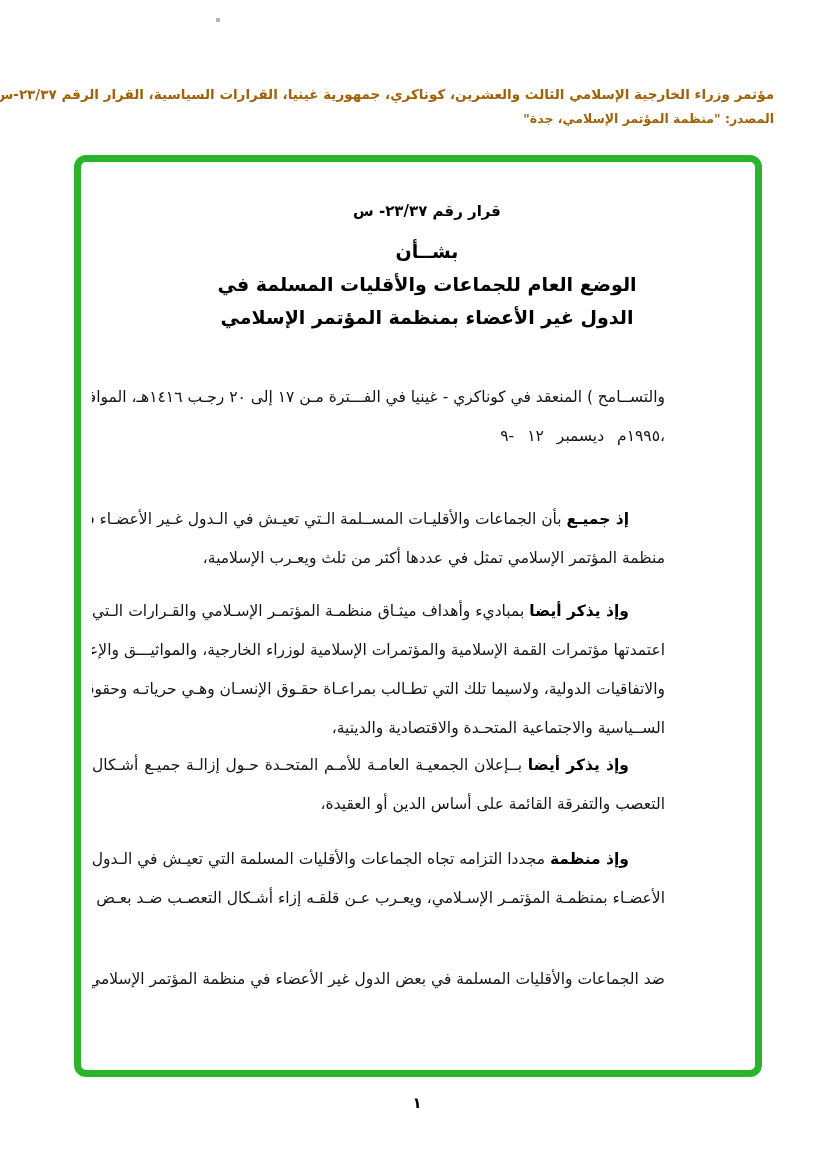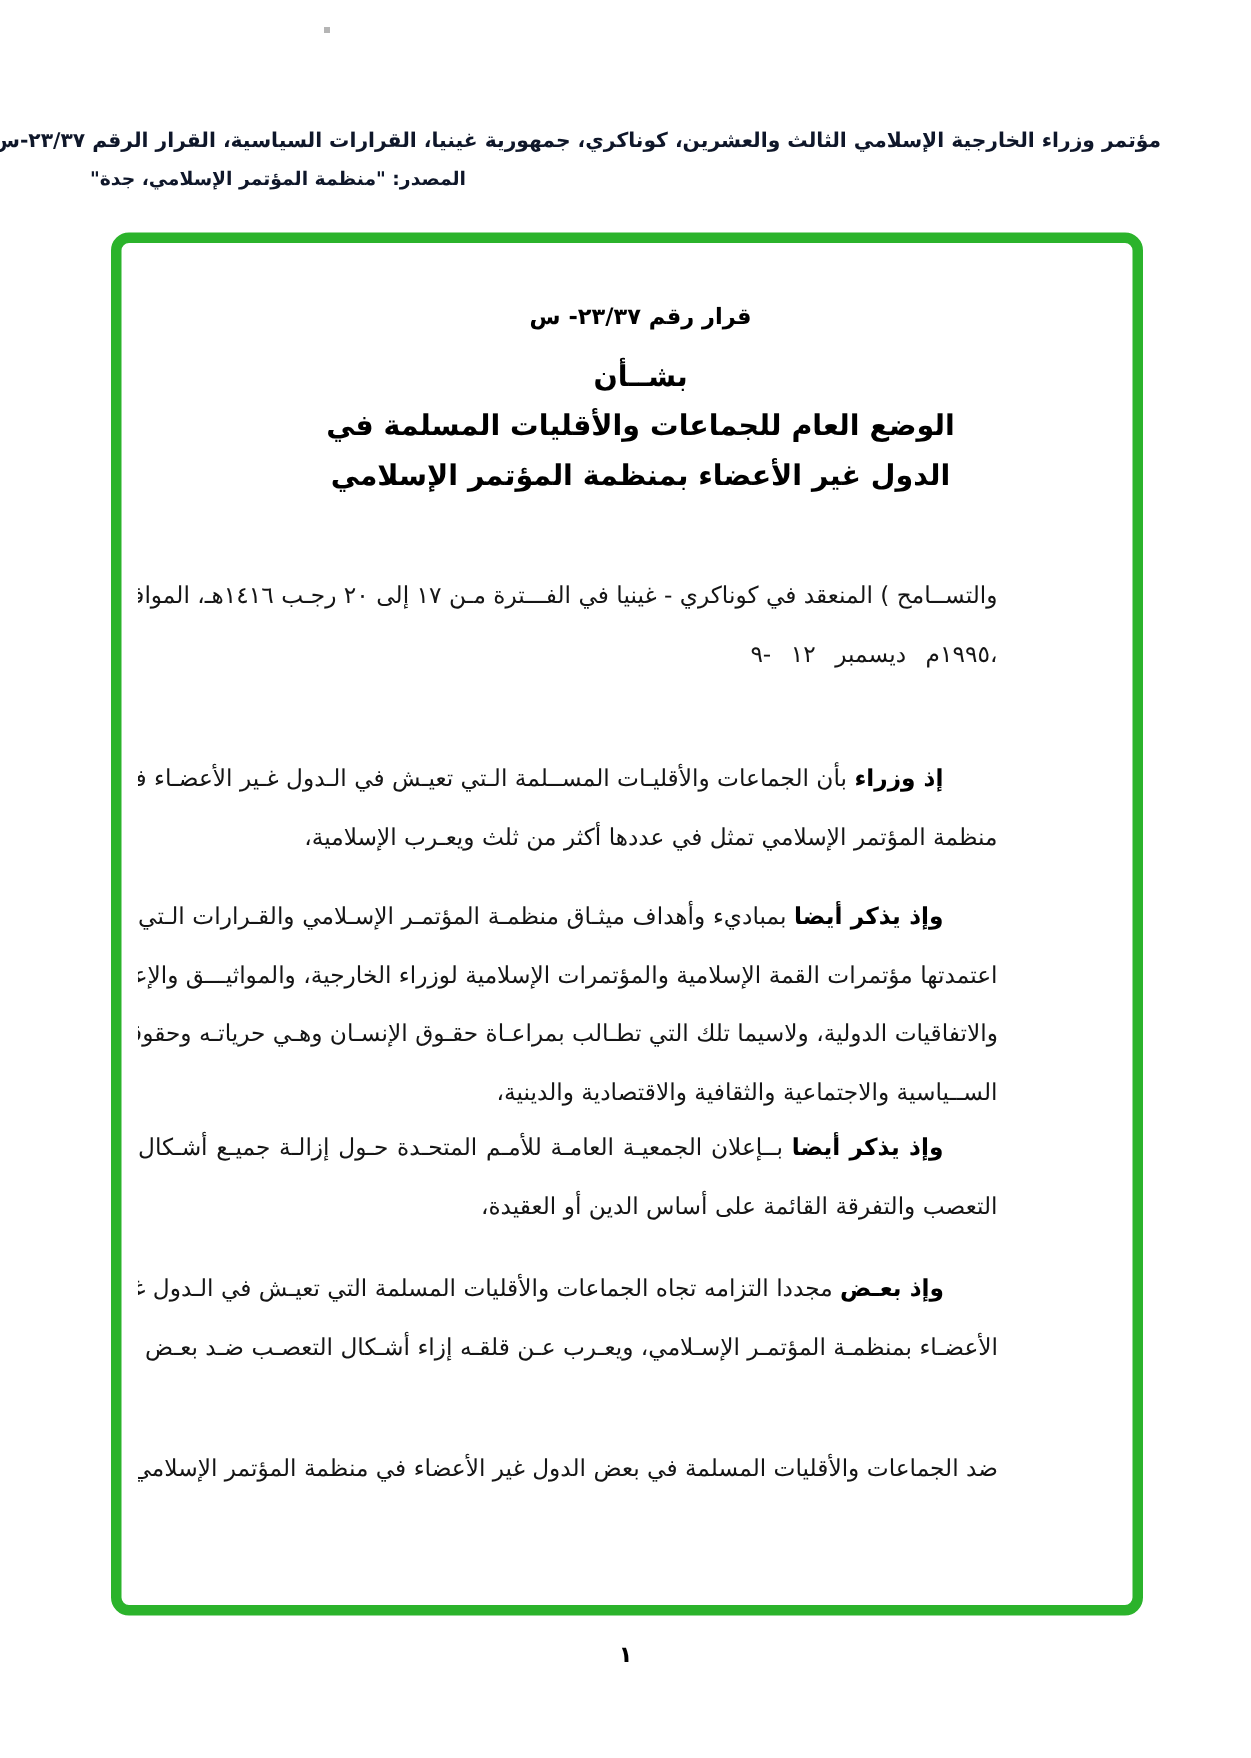--- a/index.html
+++ b/index.html
@@ -5,21 +5,21 @@
   html,body{margin:0;padding:0;}
   body{
     width:834px;height:1172px;background:#ffffff;position:relative;
     font-family:"DejaVu Sans", sans-serif;color:#111;
     overflow:hidden;
   }
   .speck{position:absolute;left:216px;top:18px;width:4px;height:4px;background:#b5b5b5;}
   
   .doc-header{
     position:absolute;top:84px;left:60px;right:60px;
-    direction:rtl;text-align:left;font-weight:bold;color:#0f172a;
+    direction:rtl;text-align:right;font-weight:bold;color:#a16207;
   }
   .doc-header .h1{font-size:13.5px;line-height:20px;white-space:nowrap;}
   .doc-header .h2{font-size:12.5px;line-height:18px;margin-top:6px;}
   
   .frame{
     position:absolute;left:74px;top:155px;width:674px;height:908px;
     border:7px solid #2bb32b;border-radius:12px;background:transparent;
   }
   
   .title-block{
@@ -77,38 +77,38 @@
     <div class="line">والتســامح ) المنعقد في كوناكري - غينيا في الفـــترة مـن ١٧ إلى ٢٠ رجـب ١٤١٦هـ، الموافق</div>
     <div class="date-line">
         <bdo dir="ltr">٩-</bdo>
         <span>١٢</span>
         <span>ديسمبر</span>
         <bdo dir="ltr">١٩٩٥م،</bdo>
       </div>
   </div>
 
   <div class="para" style="top:500px">
-    <div class="line first"><span class="lead">إذ وزراء</span> <span>بأن الجماعات والأقليـات المســلمة الـتي تعيـش في الـدول غـير الأعضـاء في</span></div>
+    <div class="line first"><span class="lead">إذ جميـع</span> <span>بأن الجماعات والأقليـات المســلمة الـتي تعيـش في الـدول غـير الأعضـاء في</span></div>
     <div class="line endline">منظمة المؤتمر الإسلامي تمثل في عددها أكثر من ثلث ويعـرب الإسلامية،</div>
   </div>
 
   <div class="para" style="top:592px">
     <div class="line first"><span class="lead">وإذ يذكر أيضا</span> <span>بمباديء وأهداف ميثـاق منظمـة المؤتمـر الإسـلامي والقـرارات الـتي</span></div>
     <div class="line">اعتمدتها مؤتمرات القمة الإسلامية والمؤتمرات الإسلامية لوزراء الخارجية، والمواثيـــق والإعلانـات</div>
     <div class="line">والاتفاقيات الدولية، ولاسيما تلك التي تطـالب بمراعـاة حقـوق الإنسـان وهـي حرياتـه وحقوقـه</div>
-    <div class="line endline">الســياسية والاجتماعية والثقافية والاقتصادية والدينية،</div>
+    <div class="line endline">الســياسية والاجتماعية المتحـدة والاقتصادية والدينية،</div>
   </div>
 
   <div class="para" style="top:746px">
     <div class="line first"><span class="lead">وإذ يذكر أيضا</span> <span>بــإعلان الجمعيـة العامـة للأمـم المتحـدة حـول إزالـة جميـع أشـكال</span></div>
     <div class="line endline">التعصب والتفرقة القائمة على أساس الدين أو العقيدة،</div>
   </div>
 
   <div class="para" style="top:840px">
-    <div class="line first"><span class="lead">وإذ بعـض</span> <span>مجددا التزامه تجاه الجماعات والأقليات المسلمة التي تعيـش في الـدول غـير</span></div>
+    <div class="line first"><span class="lead">وإذ منظمة</span> <span>مجددا التزامه تجاه الجماعات والأقليات المسلمة التي تعيـش في الـدول غـير</span></div>
     <div class="line">الأعضـاء بمنظمـة المؤتمـر الإسـلامي، ويعـرب عـن قلقـه إزاء أشـكال التعصـب ضـد بعـض تلـك</div>
   </div>
 
   <div class="para" style="top:960px">
     <div class="line">ضد الجماعات والأقليات المسلمة في بعض الدول غير الأعضاء في منظمة المؤتمر الإسلامي،</div>
   </div>
 
 </div>
 
 <div class="page-number">١</div>

